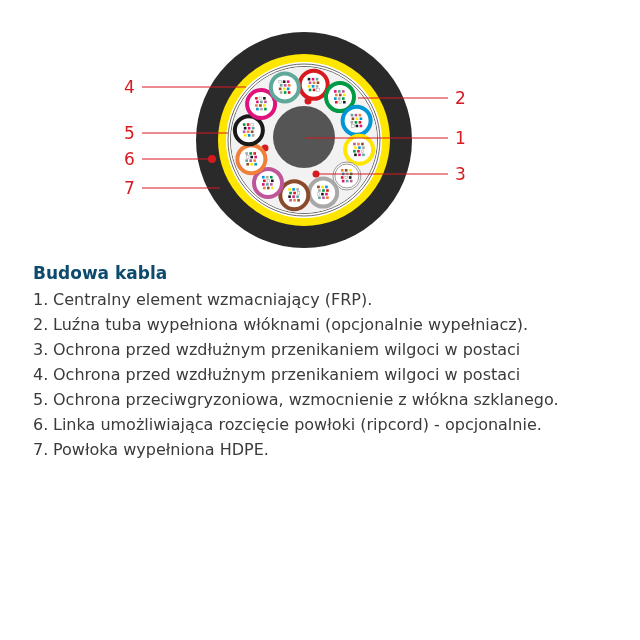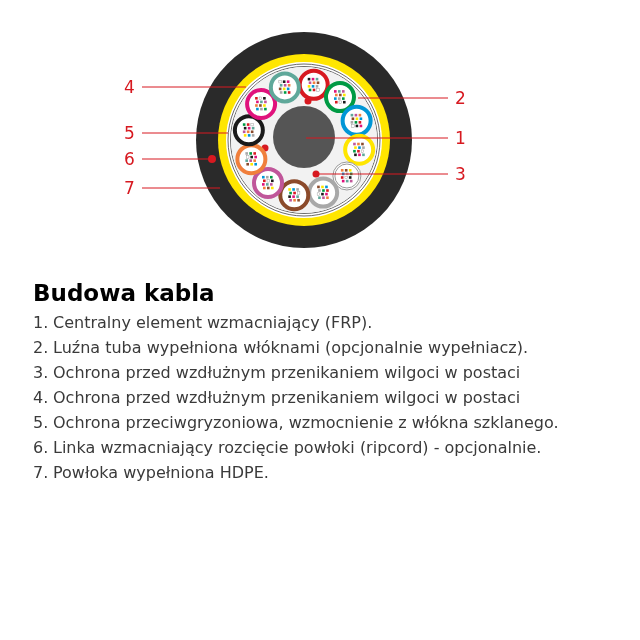--- a/index.html
+++ b/index.html
@@ -1,20 +1,20 @@
 <!DOCTYPE html>
 <html><head>
 <meta charset="utf-8">
 <style>
   html, body { margin:0; padding:0; background:#ffffff; }
   body { width:640px; height:640px; position:relative; overflow:hidden; font-family:"DejaVu Sans", sans-serif; }
   #diagram { position:absolute; left:0; top:0; width:640px; height:260px; }
   .callout { position:absolute; color:#d71920; font-size:17px; line-height:1; font-family:"DejaVu Sans", sans-serif; }
   #legend { position:absolute; left:33px; top:263px; width:600px; color:#3a3a3a; }
-  #legend h2 { margin:17px 0 4px 0; font-size:23px; font-weight:bold; color:#000000; letter-spacing:0; }
+  #legend h2 { margin:0 0 4px 0; font-size:17px; font-weight:bold; color:#0c4a6e; letter-spacing:0; }
   #legend .item { display:flex; font-size:16px; line-height:25px; }
   #legend .num { width:20px; flex:0 0 20px; }
   #legend .txt { flex:1; }
   #legend .line { display:block; white-space:nowrap; }
 </style>
 </head>
 <body>
 
 <div id="diagram">
   <svg width="640" height="260" viewBox="0 0 640 260">
@@ -242,21 +242,21 @@
       </div>
       <div class="item">
         <span class="num">5.</span>
         <span class="txt">
           <span class="line">Ochrona przeciwgryzoniowa, wzmocnienie z włókna szklanego.</span>
         </span>
       </div>
       <div class="item">
         <span class="num">6.</span>
         <span class="txt">
-          <span class="line">Linka wzmacniający rozcięcie powłoki (ripcord) - opcjonalnie.</span>
+          <span class="line">Linka umożliwiająca rozcięcie powłoki (ripcord) - opcjonalnie.</span>
         </span>
       </div>
       <div class="item">
         <span class="num">7.</span>
         <span class="txt">
           <span class="line">Powłoka wypełniona HDPE.</span>
         </span>
       </div>
     </div>
 </div>

